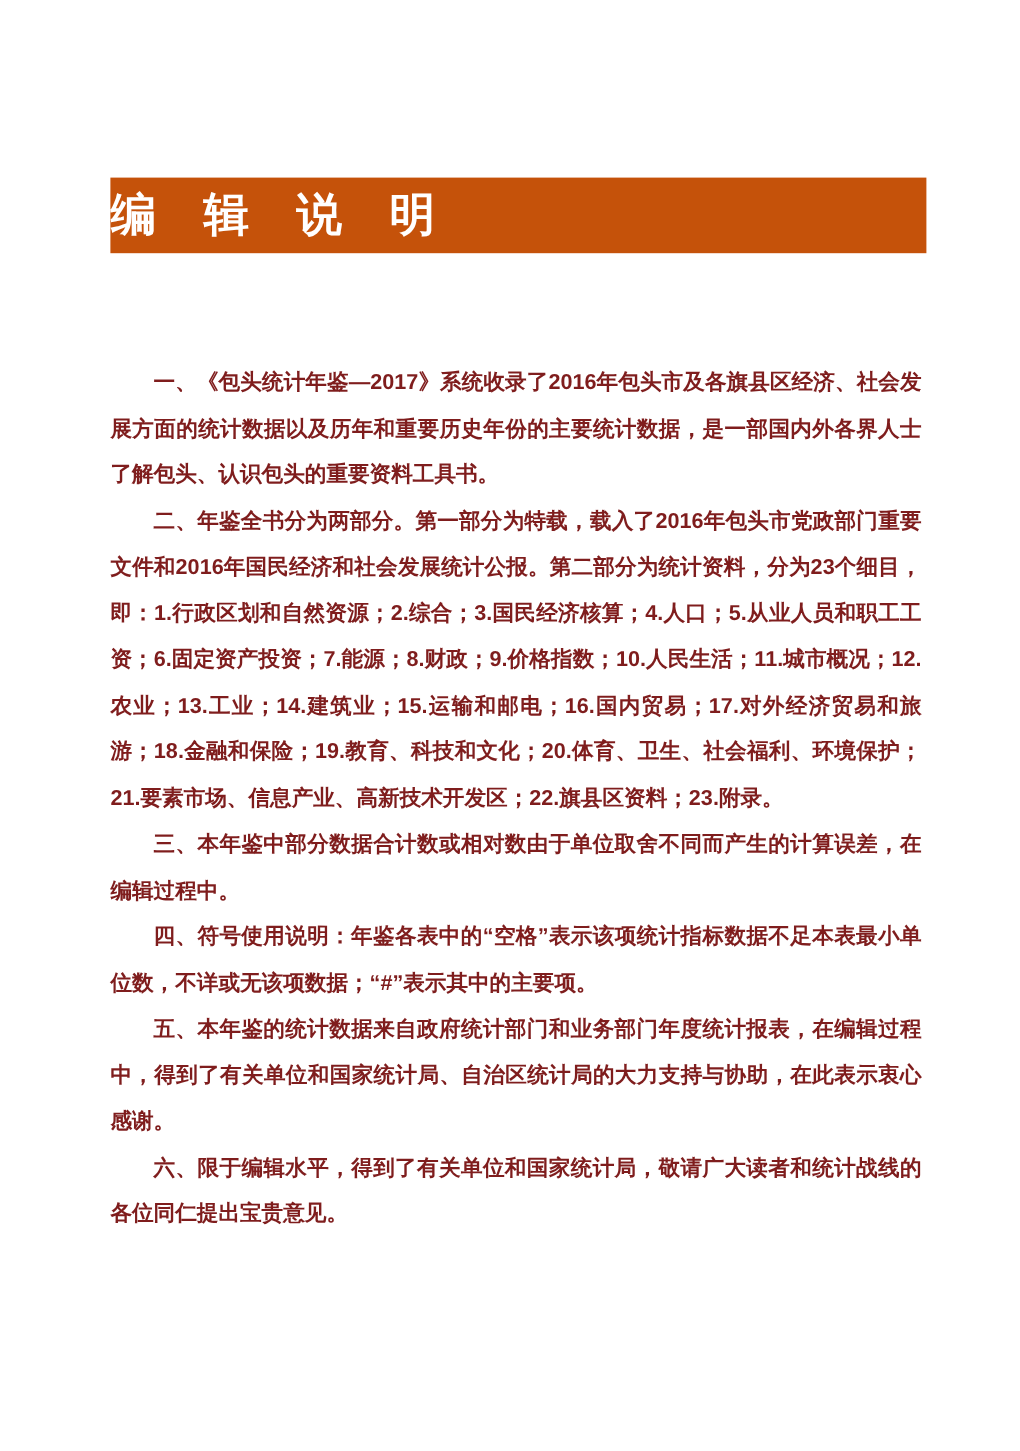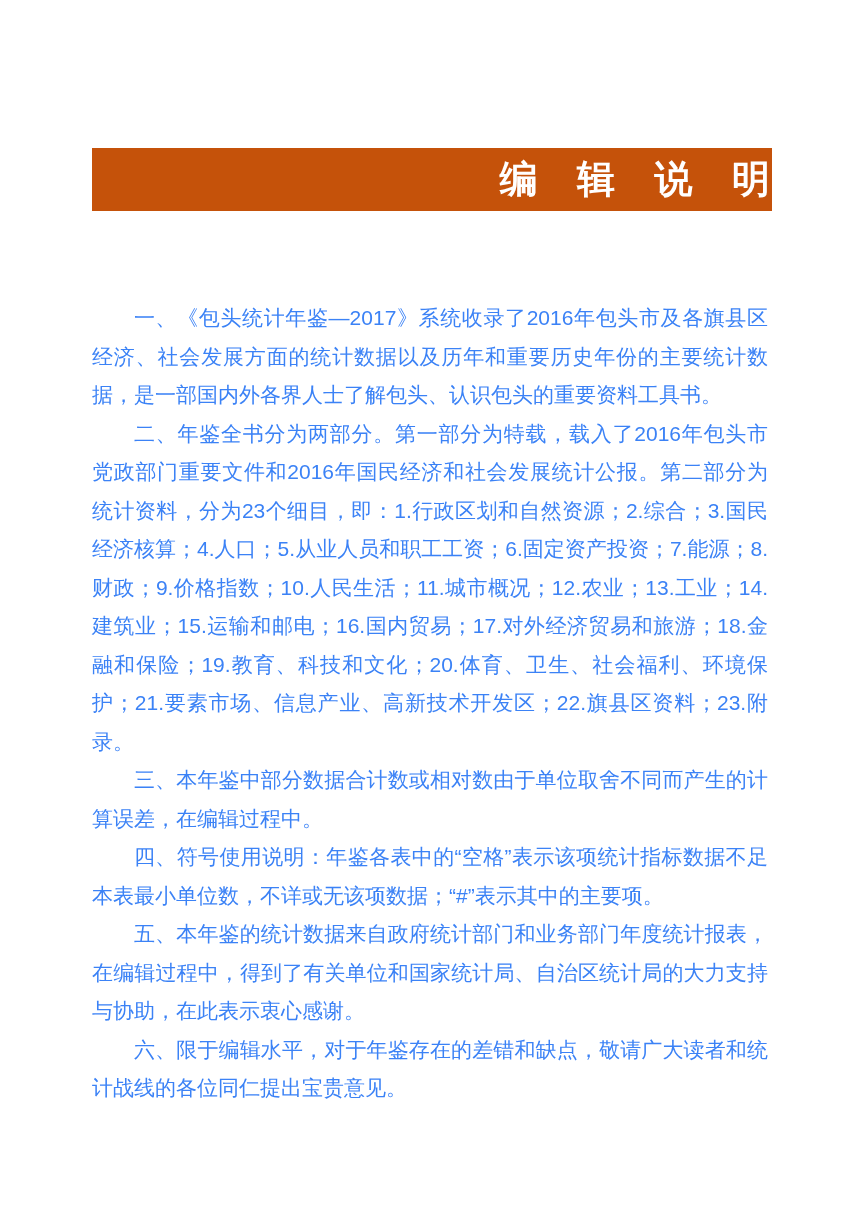--- a/index.html
+++ b/index.html
@@ -17,41 +17,41 @@
   }
   .banner {
     position: absolute;
     left: 92px;
     top: 148px;
     width: 680px;
     height: 63px;
     background: #C5520A;
     display: flex;
     align-items: center;
-    justify-content: flex-end;
+    justify-content: flex-start;
   }
   .banner .title {
     margin: 0;
     color: #ffffff;
     font-family: "Liberation Serif", "DejaVu Serif", serif;
     font-size: 38px;
     font-weight: bold;
     letter-spacing: 2px;
     word-spacing: 26px;
     white-space: nowrap;
   }
   .content {
     position: absolute;
     left: 92px;
     top: 299px;
     width: 676px;
-    color: #3b82f6;
-    font-size: 21px;
+    color: #7f1d1d;
+    font-size: 18px;
     line-height: 38.5px;
-    font-weight: normal;
+    font-weight: bold;
     text-align: justify;
     text-justify: inter-ideograph;
   }
   .content p {
     margin: 0;
     padding: 0;
     text-indent: 2em;
   }
 </style>
 </head>
@@ -62,16 +62,16 @@
   <div class="banner" style="background: rgb(197, 82, 10);">
     <h1 class="title" style="color: rgb(255, 255, 255);">编 辑 说 明</h1>
   </div>
 
   <div class="content">
     <p>一、《包头统计年鉴—2017》系统收录了2016年包头市及各旗县区经济、社会发展方面的统计数据以及历年和重要历史年份的主要统计数据，是一部国内外各界人士了解包头、认识包头的重要资料工具书。</p>
     <p>二、年鉴全书分为两部分。第一部分为特载，载入了2016年包头市党政部门重要文件和2016年国民经济和社会发展统计公报。第二部分为统计资料，分为23个细目，即：1.行政区划和自然资源；2.综合；3.国民经济核算；4.人口；5.从业人员和职工工资；6.固定资产投资；7.能源；8.财政；9.价格指数；10.人民生活；11.城市概况；12.农业；13.工业；14.建筑业；15.运输和邮电；16.国内贸易；17.对外经济贸易和旅游；18.金融和保险；19.教育、科技和文化；20.体育、卫生、社会福利、环境保护；21.要素市场、信息产业、高新技术开发区；22.旗县区资料；23.附录。</p>
     <p>三、本年鉴中部分数据合计数或相对数由于单位取舍不同而产生的计算误差，在编辑过程中。</p>
     <p>四、符号使用说明：年鉴各表中的“空格”表示该项统计指标数据不足本表最小单位数，不详或无该项数据；“#”表示其中的主要项。</p>
     <p>五、本年鉴的统计数据来自政府统计部门和业务部门年度统计报表，在编辑过程中，得到了有关单位和国家统计局、自治区统计局的大力支持与协助，在此表示衷心感谢。</p>
-    <p>六、限于编辑水平，对于年鉴存在的差错和缺点，敬请广大读者和统计战线的各位同仁提出宝贵意见。</p>
+    <p>六、限于编辑水平，得到了有关单位和国家统计局，敬请广大读者和统计战线的各位同仁提出宝贵意见。</p>
   </div>
 
 </div>
 
 </body></html>

